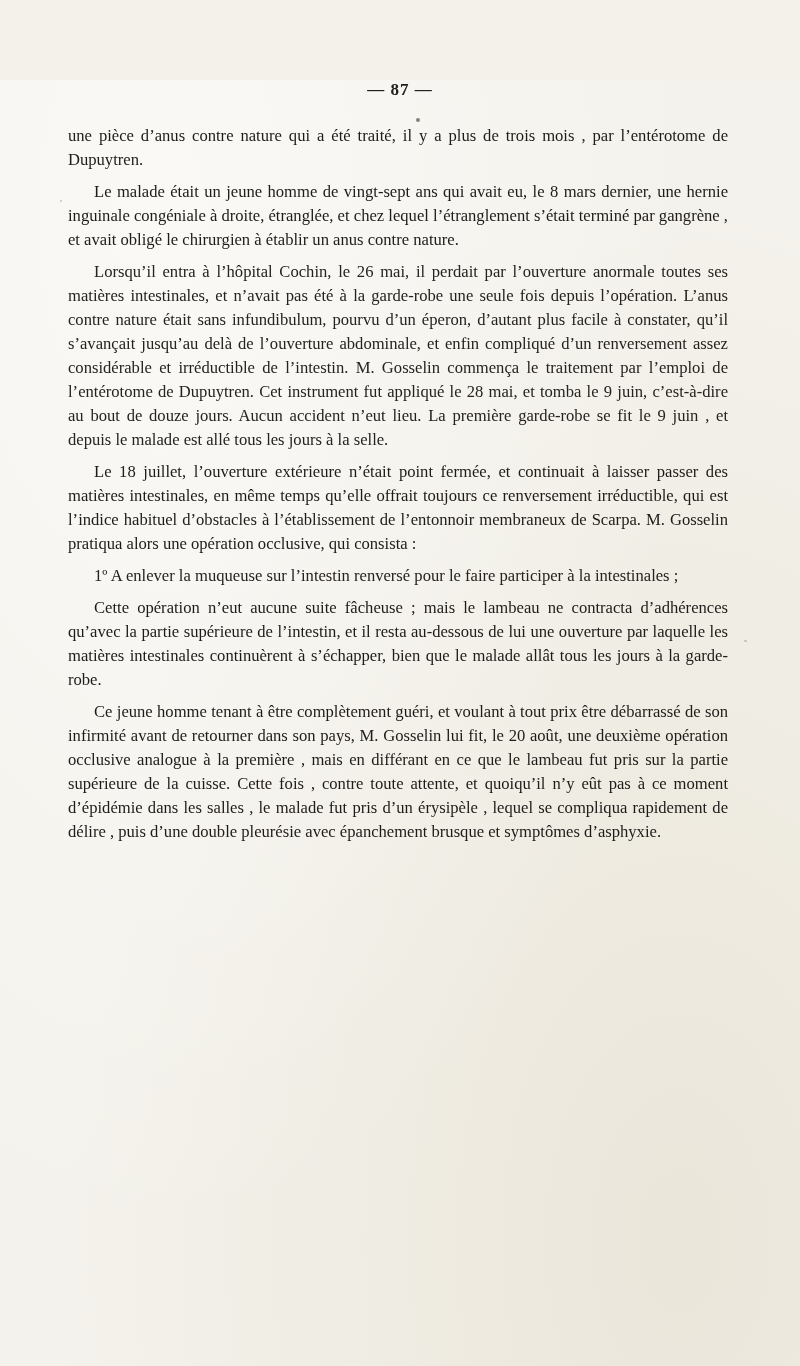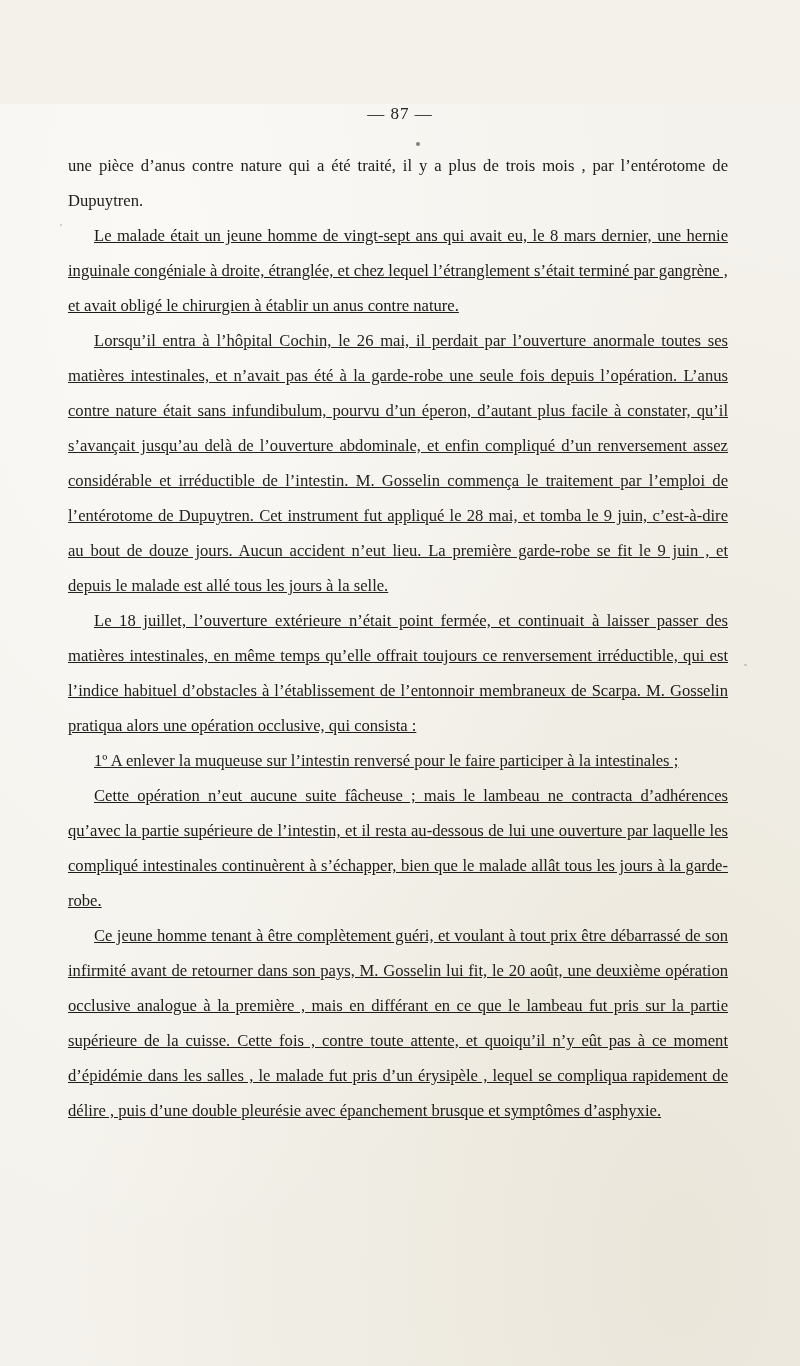--- a/index.html
+++ b/index.html
@@ -27,42 +27,41 @@
   }
   .speck {
     position: absolute;
     background: #8d867a;
     opacity: .45;
     border-radius: 50%;
   }
   .page-number {
     text-align: center;
     font-size: 17px;
-    font-weight: normal;
+    font-weight: bold;
     letter-spacing: 1px;
-    margin-top: 104px;
+    margin-top: 80px;
     color: #23201d;
   }
   .body-text {
     margin: 24px 72px 0 68px;
     font-size: 16.6px;
-    line-height: 35px;
+    line-height: 24px;
     text-align: justify;
     color: #1e1b19;
   }
   .body-text p {
     margin: 0;
     text-indent: 0;
   }
   .body-text p.indent {
     text-indent: 26px;
   }
   .body-text p + p {
-    margin-top: 0;
-    text-decoration: underline;
+    margin-top: 8px;
   }
   
   .body-text p:nth-child(3),
   .body-text p:nth-child(5) {
     color: #262220;
   }
   .top-dot {
     position: absolute;
     left: 416px;
     top: 38px;
@@ -84,17 +83,17 @@
   <div class="speck" style="left:104px; top:1290px; width:2px; height:2px;"></div>
 
   <div class="page-number">— 87 —</div>
 
   <div class="body-text">
     <p>une pièce d’anus contre nature qui a été traité, il y a plus de trois mois , par l’entérotome de Dupuytren.</p>
     <p class="indent">Le malade était un jeune homme de vingt-sept ans qui avait eu, le 8 mars dernier, une hernie inguinale congéniale à droite, étranglée, et chez lequel l’étranglement s’était terminé par gangrène , et avait obligé le chirurgien à établir un anus contre nature.</p>
     <p class="indent">Lorsqu’il entra à l’hôpital Cochin, le 26 mai, il perdait par l’ouverture anormale toutes ses matières intestinales, et n’avait pas été à la garde-robe une seule fois depuis l’opération. L’anus contre nature était sans infundibulum, pourvu d’un éperon, d’autant plus facile à constater, qu’il s’avançait jusqu’au delà de l’ouverture abdominale, et enfin compliqué d’un renversement assez considérable et irréductible de l’intestin. M. Gosselin commença le traitement par l’emploi de l’entérotome de Dupuytren. Cet instrument fut appliqué le 28 mai, et tomba le 9 juin, c’est-à-dire au bout de douze jours. Aucun accident n’eut lieu. La première garde-robe se fit le 9 juin , et depuis le malade est allé tous les jours à la selle.</p>
     <p class="indent">Le 18 juillet, l’ouverture extérieure n’était point fermée, et continuait à laisser passer des matières intestinales, en même temps qu’elle offrait toujours ce renversement irréductible, qui est l’indice habituel d’obstacles à l’établissement de l’entonnoir membraneux de Scarpa. M. Gosselin pratiqua alors une opération occlusive, qui consista :</p>
     <p class="indent">1º A enlever la muqueuse sur l’intestin renversé pour le faire participer à la intestinales ;</p>
-    <p class="indent">Cette opération n’eut aucune suite fâcheuse ; mais le lambeau ne contracta d’adhérences qu’avec la partie supérieure de l’intestin, et il resta au-dessous de lui une ouverture par laquelle les compliqué intestinales continuèrent à s’échapper, bien que le malade allât tous les jours à la garde-robe.</p>
+    <p class="indent">Cette opération n’eut aucune suite fâcheuse ; mais le lambeau ne contracta d’adhérences qu’avec la partie supérieure de l’intestin, et il resta au-dessous de lui une ouverture par laquelle les matières intestinales continuèrent à s’échapper, bien que le malade allât tous les jours à la garde-robe.</p>
     <p class="indent">Ce jeune homme tenant à être complètement guéri, et voulant à tout prix être débarrassé de son infirmité avant de retourner dans son pays, M. Gosselin lui fit, le 20 août, une deuxième opération occlusive analogue à la première , mais en différant en ce que le lambeau fut pris sur la partie supérieure de la cuisse. Cette fois , contre toute attente, et quoiqu’il n’y eût pas à ce moment d’épidémie dans les salles , le malade fut pris d’un érysipèle , lequel se compliqua rapidement de délire , puis d’une double pleurésie avec épanchement brusque et symptômes d’asphyxie.</p>
   </div>
 
 </div>
 
 </body></html>

